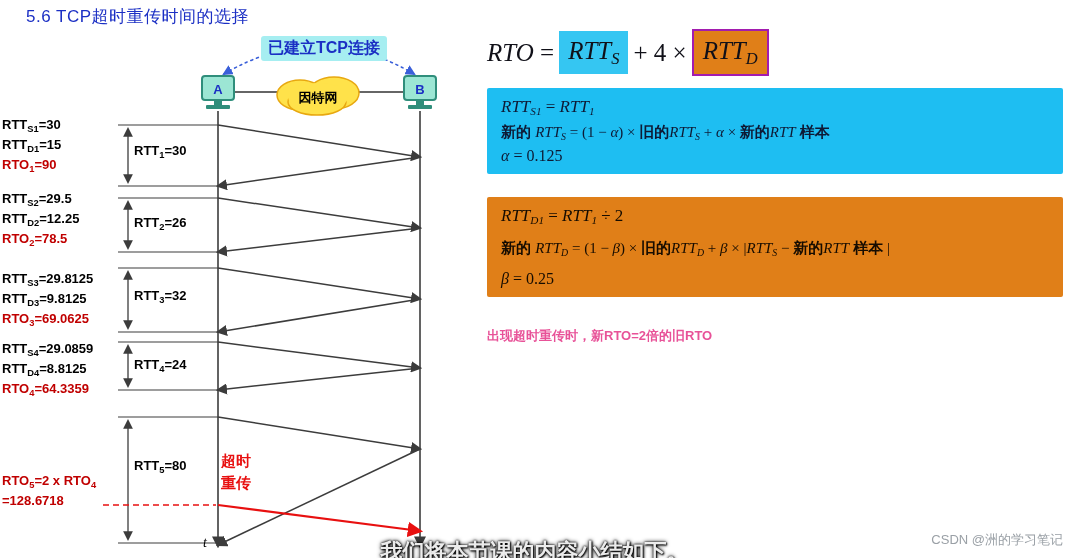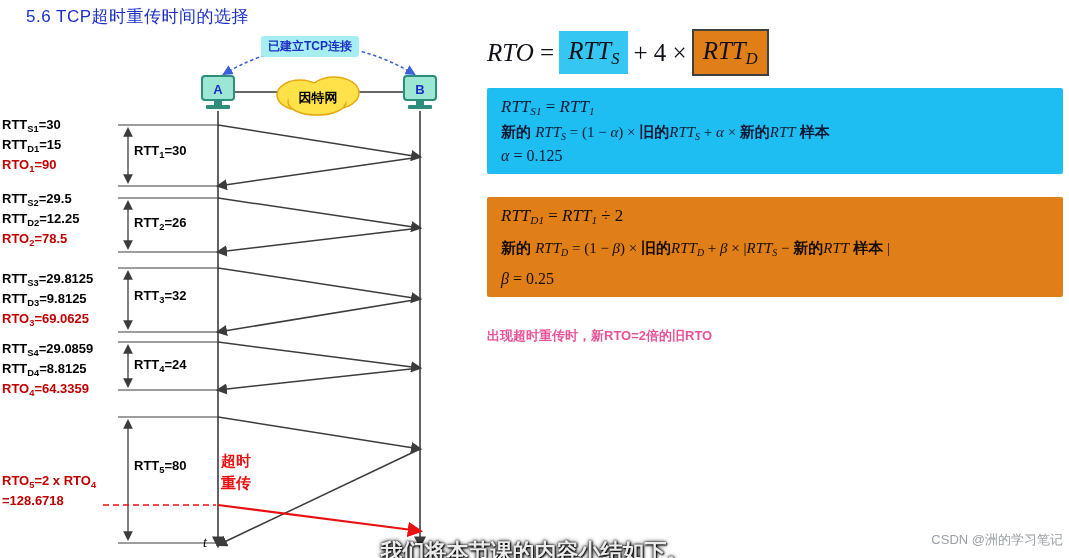--- a/index.html
+++ b/index.html
@@ -13,37 +13,37 @@
   .tk-i { font-family:"Liberation Serif","DejaVu Serif",serif; font-style:italic; }
   .tk-m { font-family:"Liberation Serif","DejaVu Serif",serif; font-style:normal; }
   .tk-s { font-family:"Liberation Serif","DejaVu Serif",serif; font-style:italic; font-size:.66em; vertical-align:-0.3em; }
   .tk-d { font-size:.72em; vertical-align:-0.3em; }
   .tk-b { font-weight:700; font-family:"Liberation Sans","DejaVu Sans",sans-serif; font-style:normal; }
 
   .page-title { left:26px; top:5px; font-size:17px; font-weight:400; color:#1B2FC4; letter-spacing:.5px; }
 
   .svg-overlay { position:absolute; left:0; top:0; width:1069px; height:558px; }
 
-  .conn-label { left:261px; top:36px; background:#A6EEF1; color:#1B2FC4; font-size:12px; font-weight:700;
+  .conn-label { left:261px; top:36px; background:#A6EEF1; color:#1B2FC4; font-size:16px; font-weight:700;
                 padding:2px 7px; border-radius:3px; white-space:nowrap; }
 
   .mgroup { left:2px; width:122px; }
   .mlbl { font-size:13px; font-weight:700; line-height:16px; color:#000; white-space:nowrap; }
   .mlbl.red { color:#C00000; }
 
   .rttlbl { left:134px; font-size:13px; font-weight:700; color:#000; white-space:nowrap; }
 
   .timeout-label { left:221px; color:#E81010; font-weight:700; font-size:15px; line-height:22px; text-align:left; }
 
   .t-axis { left:203px; top:535px; font-family:"Liberation Serif","DejaVu Serif",serif; font-style:italic; font-size:14px; color:#000; }
 
   .formula { left:487px; top:29px; display:flex; align-items:center; font-size:25px; color:#101018;text-align:right; }
   .chip { padding:5px 9px; margin:0 5px; display:inline-block; }
   .chip.cyan { background:#35C6F2; }
-  .chip.orange { background:#E07F18; border:2px solid #404040; }
+  .chip.orange { background:#E07F18; border:2px solid #a21caf; }
 
   .panel { left:487px; width:576px; padding:9px 14px; display:flex; flex-direction:column; justify-content:space-between; }
   .panel.cyan { top:88px; height:86px; background:#1EBEF2; color:#0E1A35; border-radius:2px; }
   .panel.orange { top:197px; height:100px; background:#E07F18; color:#160C00; border-radius:2px; }
   .pl1 { font-size:17px; white-space:nowrap; }
   .pl2 { font-size:15px; white-space:nowrap; }
   .pl3 { font-size:16px; white-space:nowrap; }
 
   .note { left:487px; top:327px; font-size:13px; font-weight:700; color:#E85298; white-space:nowrap;text-align:right; }
 

